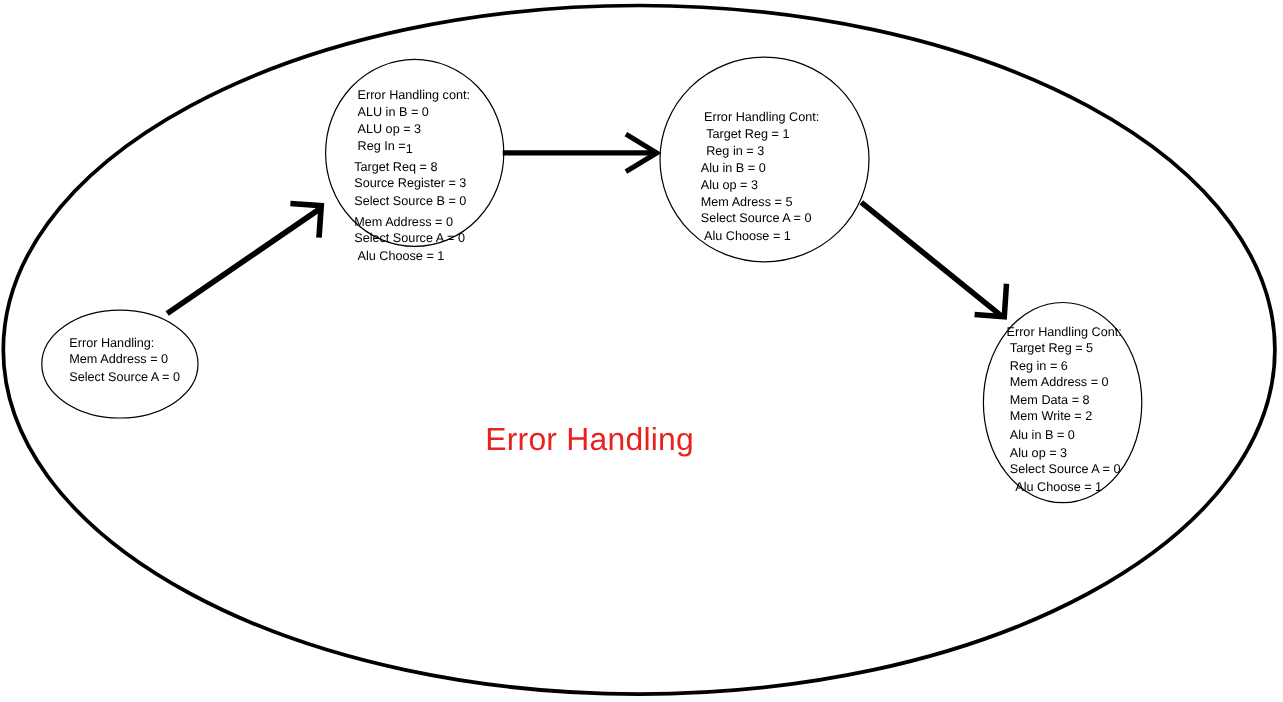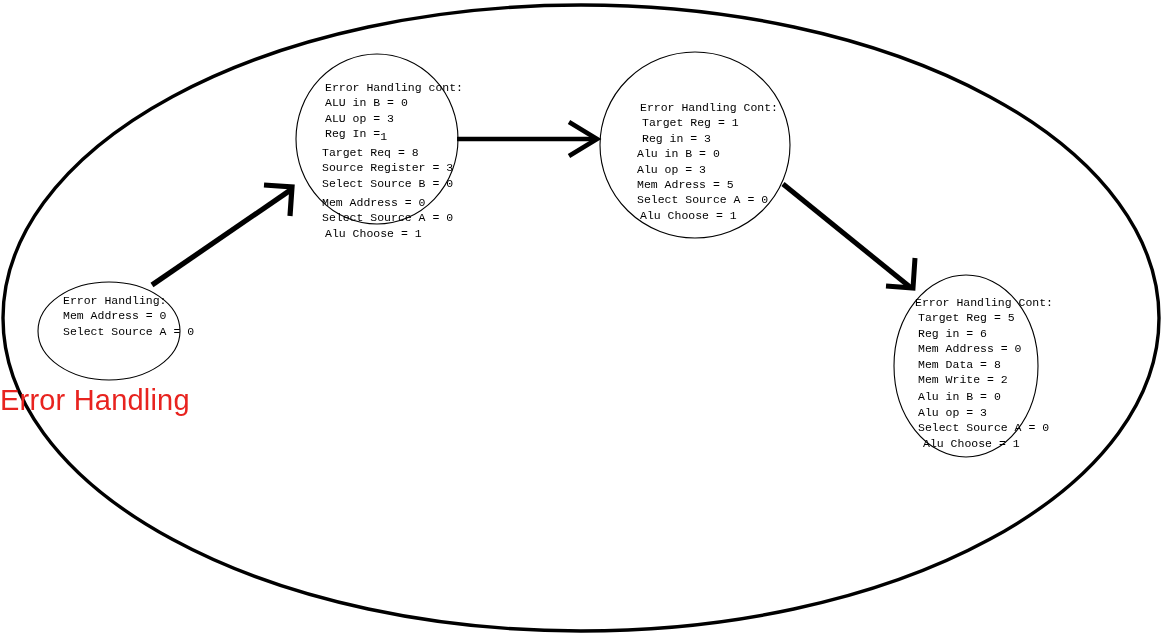--- a/index.html
+++ b/index.html
@@ -19,21 +19,21 @@
   }
   #diagram-svg {
     position: absolute;
     left: 0;
     top: 0;
     width: 1166px;
     height: 638px;
   }
   .node-text {
     position: absolute;
-    font-family: Liberation Mono, monospace;
+    font-family: Liberation Sans, sans-serif;
     font-size: 11.5px;
     line-height: 15.4px;
     color: #000000;
     white-space: nowrap;
     pointer-events: none;
   }
   .node-text .line {
     display: block;
   }
   .node-text .line.indent1 { padding-left: 5px; }
@@ -43,28 +43,28 @@
   .sub {
     display: inline-block;
     vertical-align: -0.28em;
     font-size: 11.5px;
   }
   #center-label {
     position: absolute;
     left: 0;
     top: 384px;
     width: 1072px;
-    text-align: left;
+    text-align: center;
     font-family: "Liberation Sans", sans-serif;
     font-size: 29px;
     color: #e8231f;
     letter-spacing: 0.2px;
   }
   
-  #node1-text { left: 63px;  top: 293px; }
+  #node1-text { left: 63px;  top: 305px; }
   #node2-text { left: 322px; top: 80px;  }
   #node3-text { left: 637px; top: 100px; }
   #node4-text { left: 915px; top: 295px; }
 </style>
 </head>
 <body>
 
 <div id="canvas">
 
   <svg id="diagram-svg" viewBox="0 0 1166 638" xmlns="http://www.w3.org/2000/svg">

